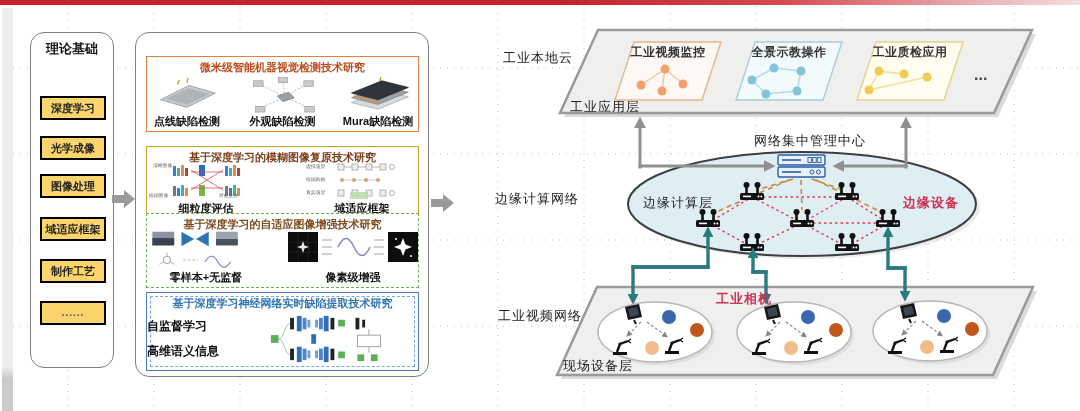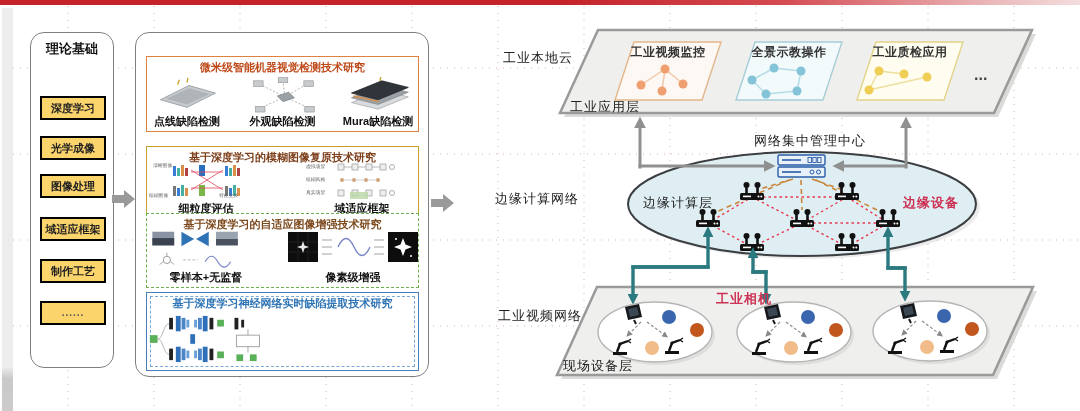--- a/index.html
+++ b/index.html
@@ -242,20 +242,24 @@
               <circle cx="123" cy="25" r="1" fill="#fff"></circle>
           </svg>
           <div class="blabel">像素级增强</div>
         </div>
       </div>
     </div>
 
     <div class="rbox rbox4">
       <div class="rtitle">基于深度学习神经网络实时缺陷提取技术研究</div>
       <div class="rowflex" style="align-items:center;bottom:6px">
+        <div class="col" style="align-items:flex-start">
+          <div class="selftxt">自监督学习</div>
+          <div class="selftxt">高维语义信息</div>
+        </div>
         <div class="col">
           <svg width="150" height="50" viewBox="0 0 150 52">
             <rect x="0" y="22" width="8" height="8" fill="#58b058"></rect>
             <path d="M8,26 C14,26 14,10 20,10 M8,26 C14,26 14,42 20,42" fill="none" stroke="#aaa" stroke-width="0.9"></path>
             <g fill="#222">
                 <rect x="20" y="4" width="4" height="12"></rect>
                 <rect x="62" y="4" width="4" height="12"></rect>
               </g>
             <g fill="#2e6fb8">
                 <rect x="27" y="2" width="5" height="16"></rect>

